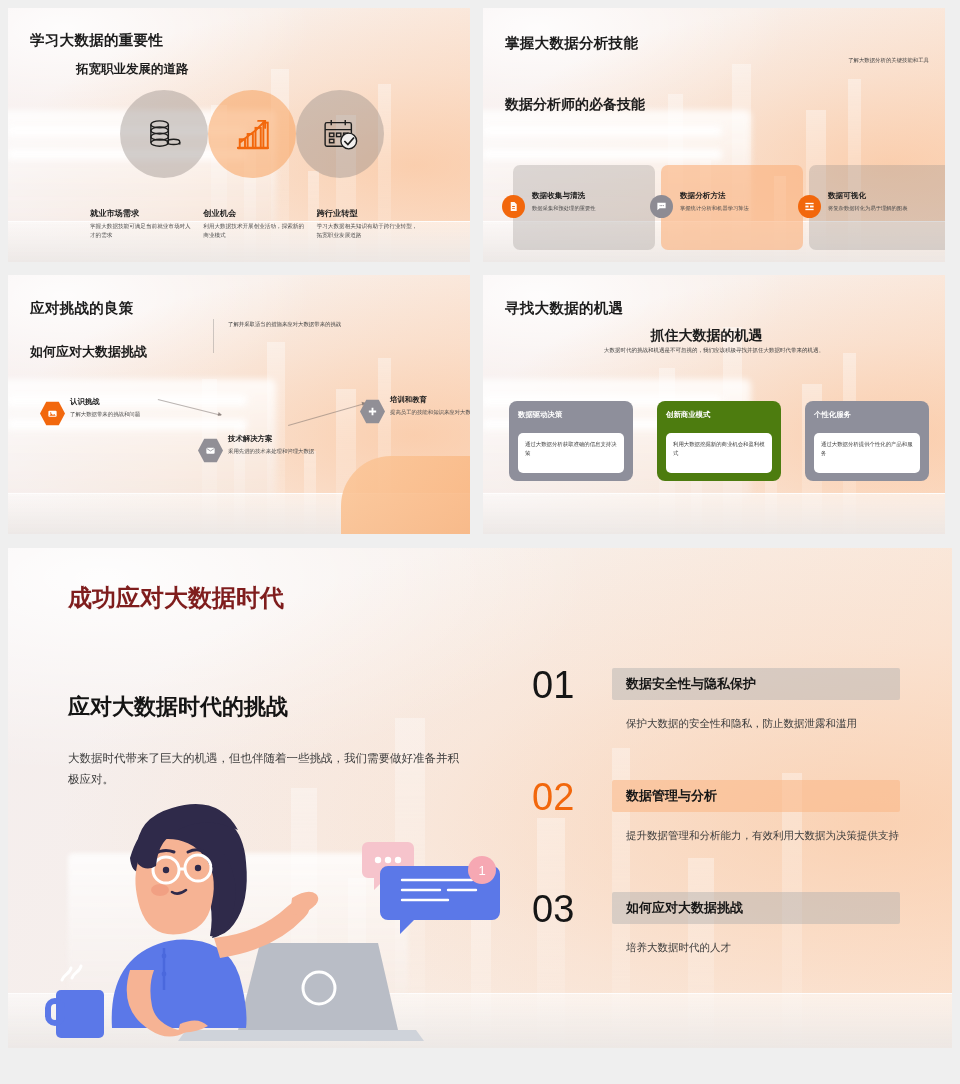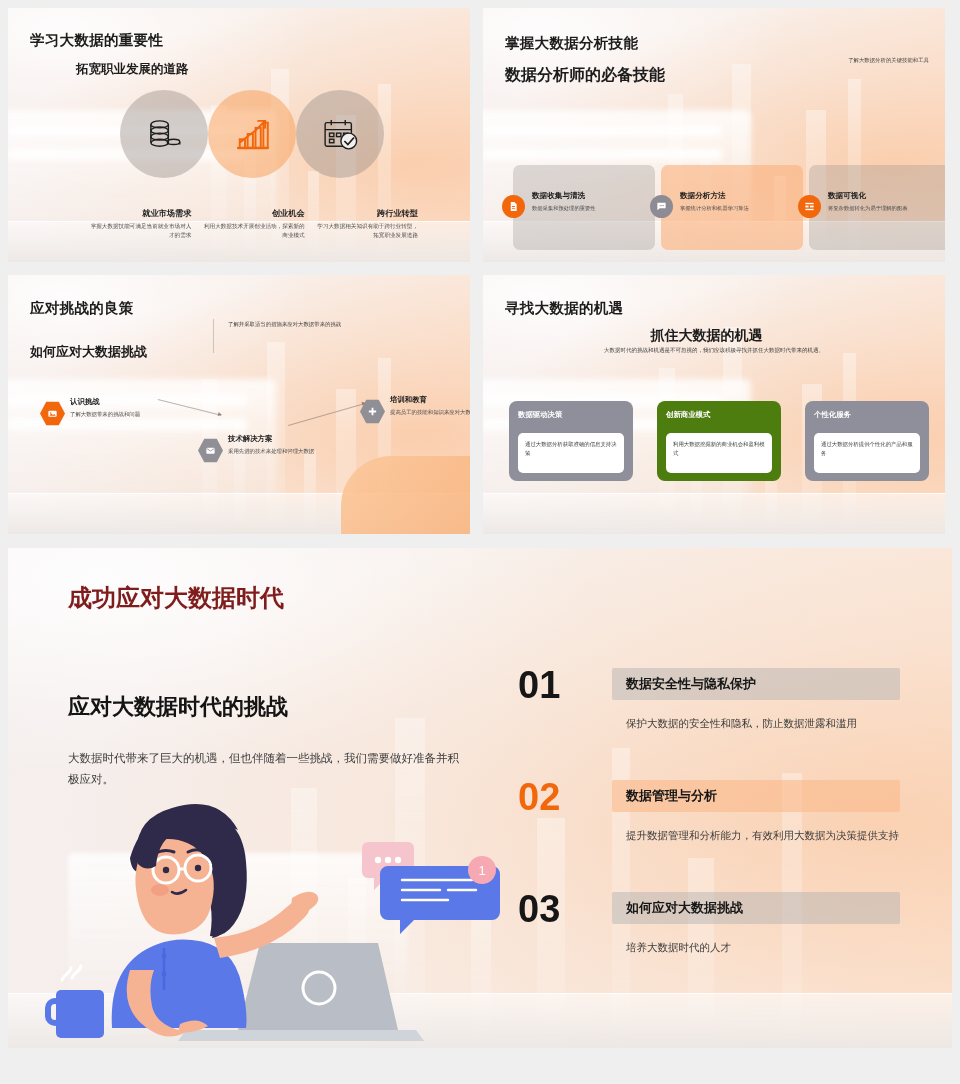--- a/index.html
+++ b/index.html
@@ -61,28 +61,28 @@
   #slide1 .h1{ left:22px; top:23px; font-size:14.5px; }
   #slide1 .h2{ left:68px; top:53px; font-size:12.5px; }
   .circles{ position:absolute; left:100px; top:82px; width:290px; height:96px; }
   .circ{ position:absolute; top:0; width:88px; height:88px; border-radius:50%;
          display:flex; align-items:center; justify-content:center; }
   .circ.g{ background:rgba(150,140,136,.42); }
   .circ.o{ background:rgba(248,163,95,.55); }
   .c1{ left:12px; } .c2{ left:100px; } .c3{ left:188px; }
   .ico{ width:42px; height:42px; }
   .cols{ position:absolute; left:76px; top:200px; width:340px; display:flex; }
-  .col{ flex:1; text-align:right; padding:0 6px; }
+  .col{ flex:1; text-align:left; padding:0 6px; }
   .col .ct{ font-size:8.2px; font-weight:bold; color:#1f1f1f; margin-bottom:3px; }
   .col .cd{ font-size:5.6px; line-height:1.65; color:#4a4a4a; }
 
   
   #slide2{ left:483px; top:8px; width:462px; height:254px; }
   #slide2 .h1{ left:22px; top:26px; font-size:14.5px; }
-  #slide2 .h2{ left:22px; top:57px; font-size:16px; }
+  #slide2 .h2{ left:22px; top:88px; font-size:14px; }
   #slide2 .mini{ right:16px; top:49px; font-size:5.4px; color:#3f3f3f; }
   .cards2{ position:absolute; left:14px; top:157px; width:434px; height:85px; }
   .card2{ position:absolute; top:0; width:142px; height:85px; border-radius:7px; }
   .card2.grey{ background:rgba(148,141,139,.30); }
   .card2.orange{ background:rgba(250,178,126,.62); }
   .k1{ left:16px; } .k2{ left:164px; } .k3{ left:312px; }
   .badge{
     position:absolute; top:30px; width:23px; height:23px; border-radius:50%;
     display:flex; align-items:center; justify-content:center; color:#fff;
   }
@@ -129,21 +129,21 @@
 
   
   #big{ left:8px; top:548px; width:944px; height:500px; }
   #big .bigtitle{ position:absolute; left:60px; top:34px; font-size:24px; font-weight:bold; color:#7f1d1d; }
   #big .bigsub{ position:absolute; left:60px; top:144px; font-size:22px; font-weight:bold; color:#141414; }
   #big .bigpara{ position:absolute; left:60px; top:200px; width:395px; font-size:11.5px; line-height:1.85; color:#3d3d3d; }
   .illus{ position:absolute; left:30px; bottom:0; width:480px; height:250px; }
 
   .numlist{ position:absolute; left:508px; top:110px; width:400px; }
   .numrow{ position:relative; min-height:112px; }
-  .numrow .num{ position:absolute; left:2px; top:8px; font-size:38px; font-weight:bold; line-height:1; }
+  .numrow .num{ position:absolute; left:16px; top:8px; font-size:38px; font-weight:normal; line-height:1; }
   .numrow.dark .num{ color:#161616; }
   .numrow.accent .num{ color:#f2670c; }
   .numrow .bar{
     position:absolute; left:96px; top:10px; width:288px; height:32px;
     display:flex; align-items:center; padding-left:14px; border-radius:2px;
   }
   .numrow.dark .bar{ background:rgba(176,176,176,.45); }
   .numrow.accent .bar{ background:rgba(250,186,138,.62);text-align:right; }
   .numrow .bar span{ font-size:13px; font-weight:bold; color:#161616; }
   .numrow .desc{ position:absolute; left:110px; top:56px; width:300px;

